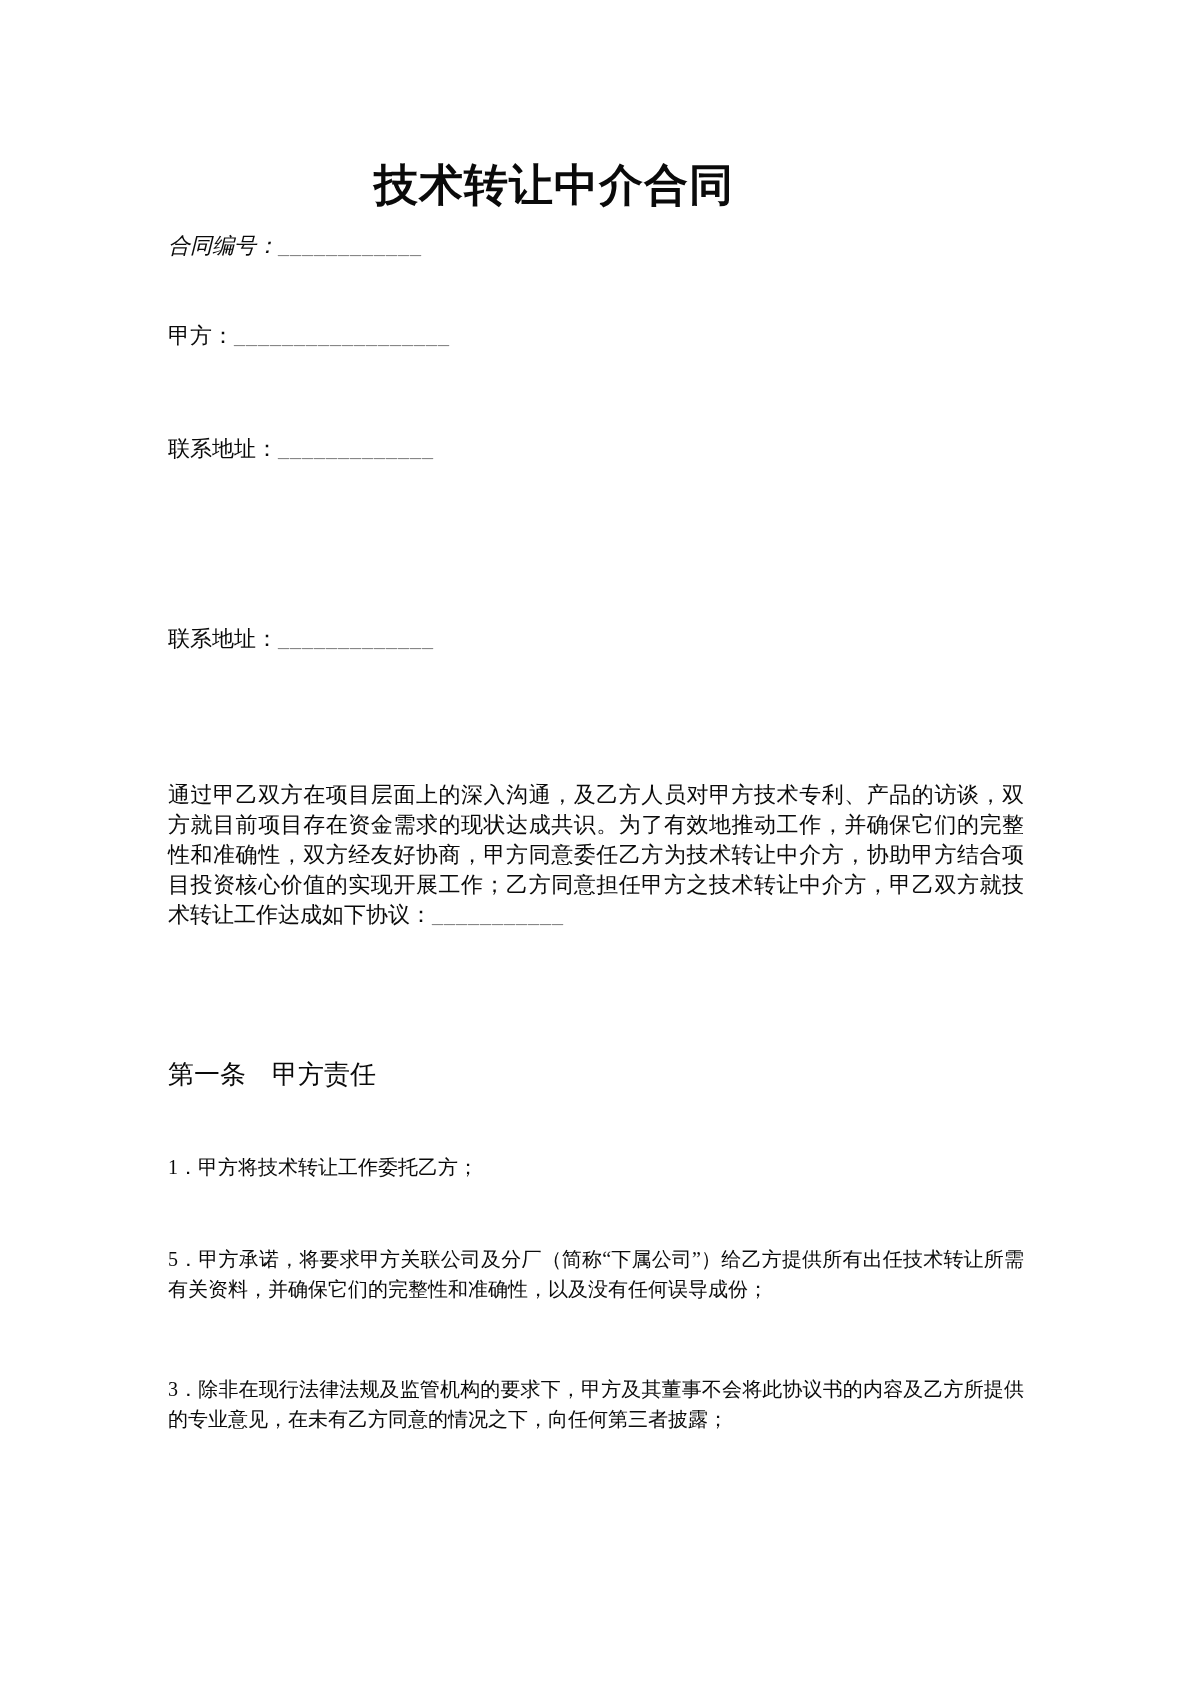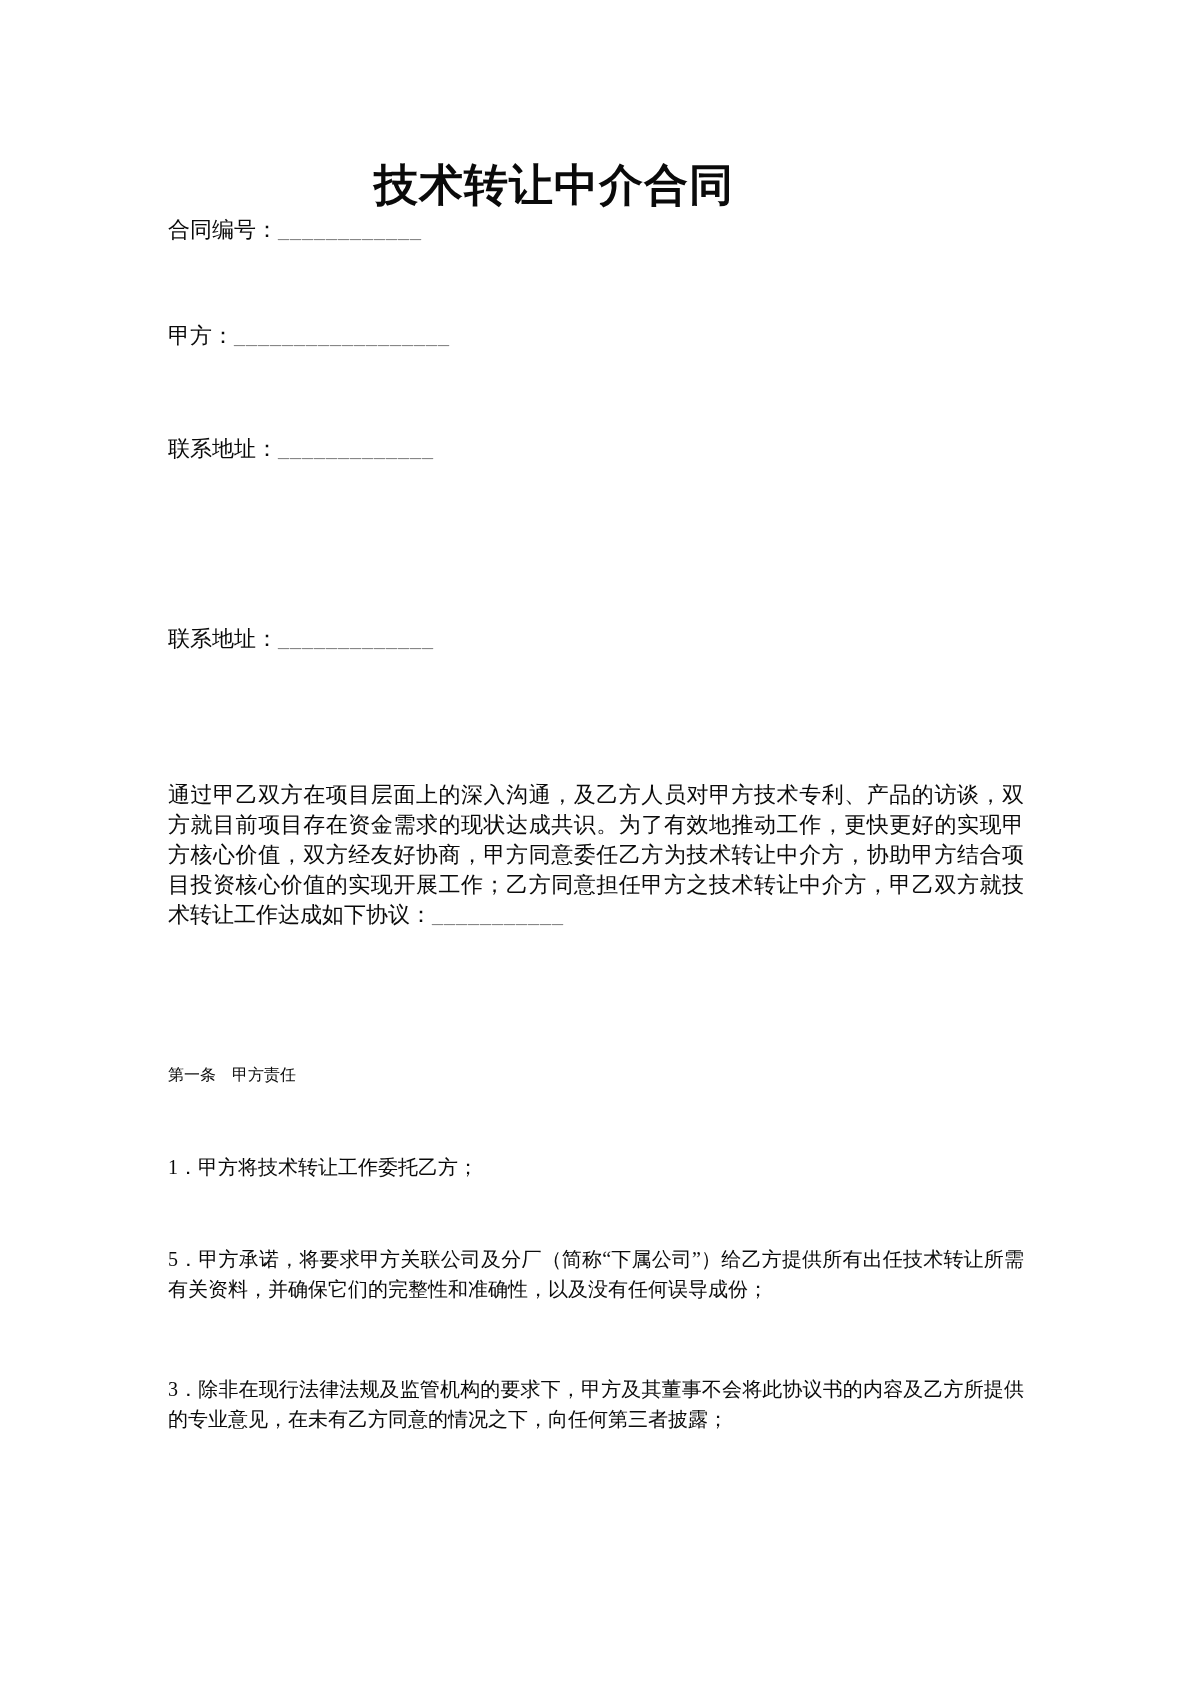--- a/index.html
+++ b/index.html
@@ -28,21 +28,21 @@
     letter-spacing: 1px;
     white-space: nowrap;
   }
   .field-row {
     position: absolute;
     left: 168px;
     font-size: 22px;
     line-height: 30px;
     white-space: nowrap;
   }
-  .row-contract-no { top: 215px; }
+  .row-contract-no { top: 231px; font-style: italic; }
   .row-party-a     { top: 321px; }
   .row-address-a   { top: 434px; }
   .row-party-b     { top: 531px; }
   .row-address-b   { top: 624px; }
   .blank {
     color: #808080;
     letter-spacing: 1px;
   }
   .intro-paragraph {
     position: absolute;
@@ -51,21 +51,21 @@
     width: 856px;
     font-size: 22px;
     line-height: 30px;
     text-align: justify;
     text-justify: inter-ideograph;
   }
   .section-heading {
     position: absolute;
     top: 1060px;
     left: 168px;
-    font-size: 16px;
+    font-size: 26px;
     line-height: 30px;
     white-space: nowrap;
   }
   .clause-item {
     position: absolute;
     left: 168px;
     width: 856px;
     font-size: 20px;
     line-height: 30px;
     text-align: justify;
@@ -94,21 +94,21 @@
   <div class="field-row row-address-a">
     <span>联系地址：</span><span class="blank">_____________</span>
   </div>
 
 
   <div class="field-row row-address-b">
     <span>联系地址：</span><span class="blank">_____________</span>
   </div>
 
   <div class="intro-paragraph">
-    <span>通过甲乙双方在项目层面上的深入沟通，及乙方人员对甲方技术专利、产品的访谈，双方就目前项目存在资金需求的现状达成共识。为了有效地推动工作，更快更好的实现甲方核心价值，双方经友好协商，甲方同意委任乙方为技术转让中介方，协助甲方结合项目投资核心价值的实现开展工作；乙方同意担任甲方之技术转让中介方，甲乙双方就技术转让工作达成如下协议：</span><span class="blank">___________</span>
+    <span>通过甲乙双方在项目层面上的深入沟通，及乙方人员对甲方技术专利、产品的访谈，双方就目前项目存在资金需求的现状达成共识。为了有效地推动工作，并确保它们的完整性和准确性，双方经友好协商，甲方同意委任乙方为技术转让中介方，协助甲方结合项目投资核心价值的实现开展工作；乙方同意担任甲方之技术转让中介方，甲乙双方就技术转让工作达成如下协议：</span><span class="blank">___________</span>
   </div>
 
   <div class="section-heading">第一条　甲方责任</div>
 
   <div class="clause-item item-0">1．甲方将技术转让工作委托乙方；</div>
 
   <div class="clause-item item-1">5．甲方承诺，将要求甲方关联公司及分厂（简称“下属公司”）给乙方提供所有出任技术转让所需有关资料，并确保它们的完整性和准确性，以及没有任何误导成份；</div>
 
   <div class="clause-item item-2">3．除非在现行法律法规及监管机构的要求下，甲方及其董事不会将此协议书的内容及乙方所提供的专业意见，在未有乙方同意的情况之下，向任何第三者披露；</div>
 

